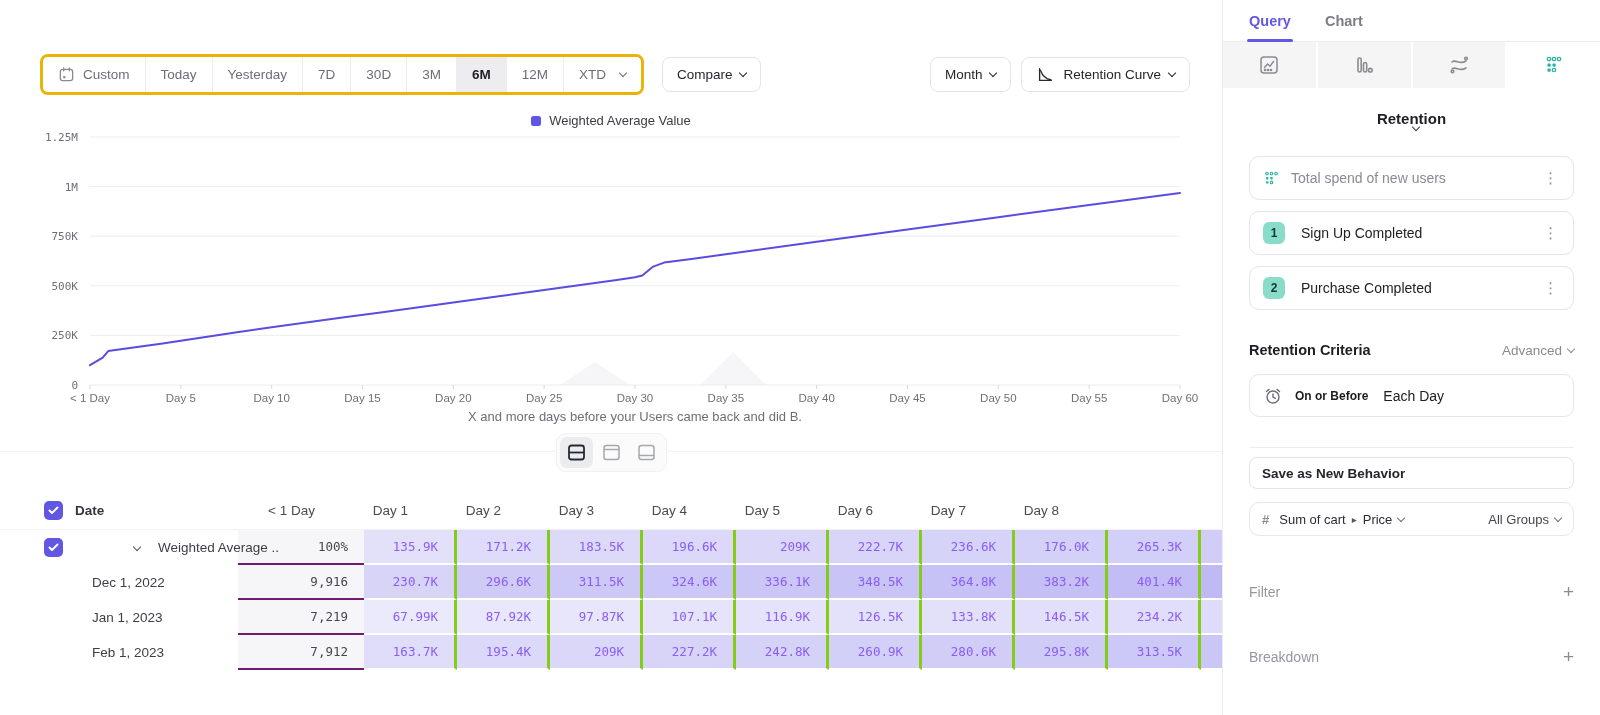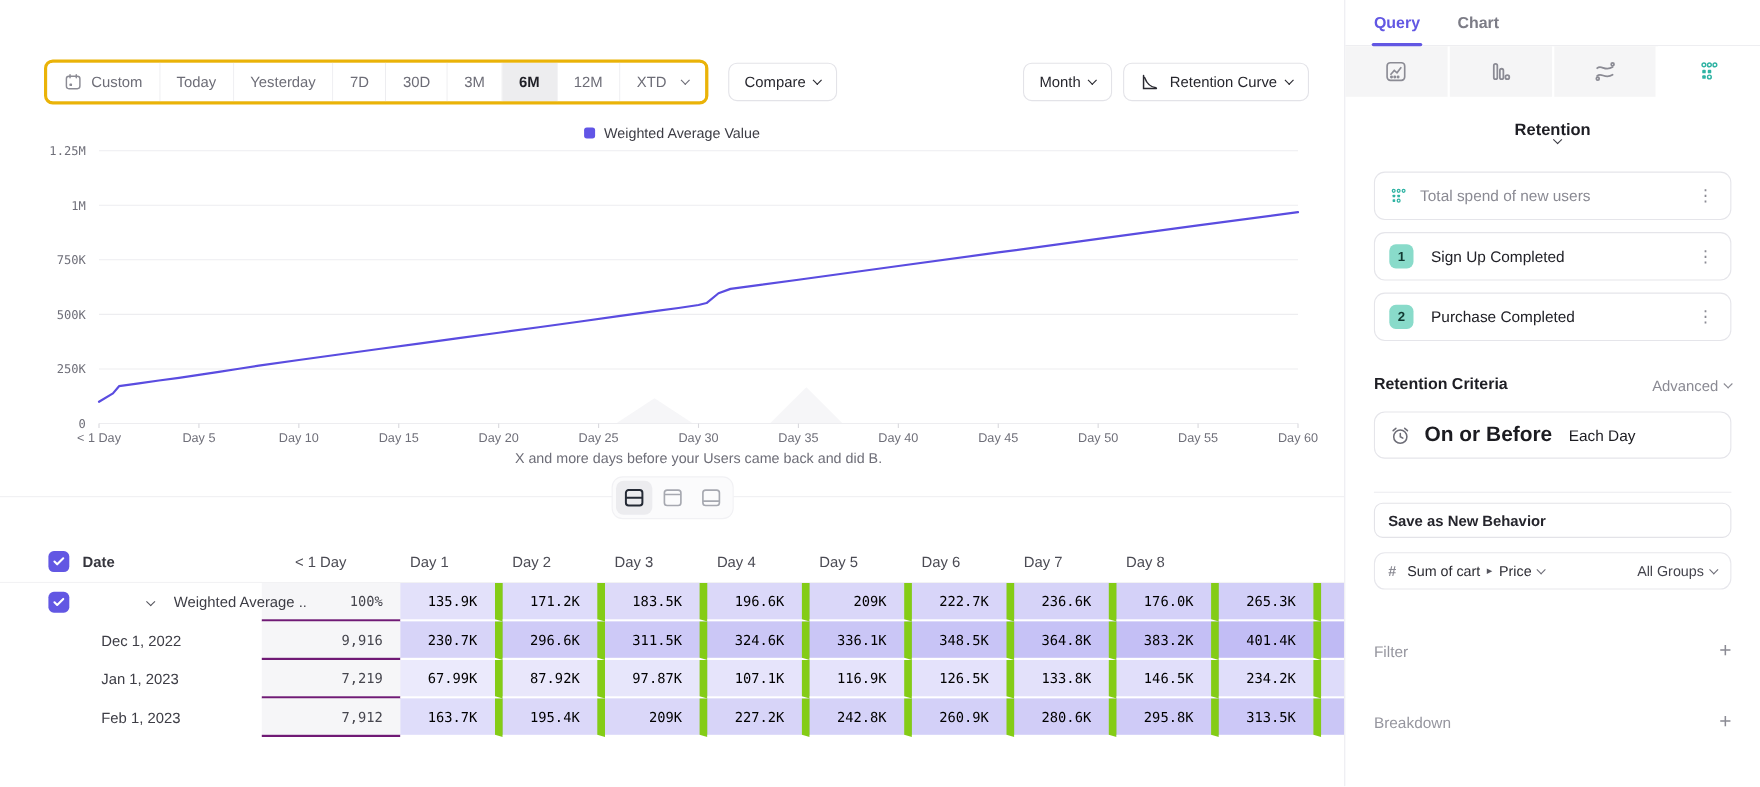--- a/index.html
+++ b/index.html
@@ -39,22 +39,22 @@
 
   
   .table { position:absolute; top:492px; left:0; width:1222px; }
   .trow { display:flex; height:35px; }
   .t-head { height:38px; border-bottom:1px solid #f2f2f4; }
   .c-label { width:238px; display:flex; align-items:center; position:relative; }
   .c-total { width:126px; display:flex; align-items:center; justify-content:flex-end; padding-right:16px;
              font-family:"DejaVu Sans Mono", monospace; font-size:12.5px; color:#46464e;
              background:#f6f6f8; border-bottom:2px solid #701a75; }
   .c-val { width:93px; display:flex; align-items:center; justify-content:flex-end; padding-right:16px;
-           font-family:"DejaVu Sans Mono", monospace; font-size:12.5px; color:#000000;
-           border-right:7px solid #84cc16; border-bottom:2px solid #fff; }
+           font-family:"DejaVu Sans Mono", monospace; font-size:12.5px; color:#8b5cf6;
+           border-right:3px solid #84cc16; border-bottom:2px solid #fff; }
   .c-edge { width:21px; border-bottom:2px solid #fff; }
   .hdr { background:#fff !important; border:none !important; font-family:"Liberation Sans", sans-serif;
          font-size:13.5px; color:#4b4b54; font-weight:500; }
   .date-label { font-size:13.5px; color:#3d3d45; padding-left:92px; }
   .sum-label { font-size:13.5px; color:#3d3d45; position:absolute; left:158px; white-space:nowrap; overflow:hidden;
                max-width:120px; }
   .cbx { width:19px; height:19px; border-radius:5px; background:#6257e3; display:inline-flex; align-items:center;
          justify-content:center; flex:none; position:absolute; left:44px; cursor:pointer; }
   .hd-date { position:absolute; left:75px; font-weight:600; color:#35353d; font-size:13.5px; }
   .row-chv { position:absolute; left:134px; width:6px; height:6px; border-right:1.5px solid #55555e;
@@ -78,21 +78,21 @@
   .bh-title { color:#8a8a93; font-size:14px; margin-left:11px; flex:1; }
   .kebab { color:#8b8b94; font-size:15px; cursor:pointer; padding:0 2px; }
   .step { margin-top:11px; height:44px; }
   .badge { width:22px; height:22px; border-radius:6px; background:#89dbca; color:#123a32; font-size:12px; font-weight:700;
            display:flex; align-items:center; justify-content:center; flex:none; }
   .step-label { margin-left:16px; font-size:14px; font-weight:500; color:#212127; flex:1; }
   .criteria-row { margin-top:32px; display:flex; align-items:center; }
   .crit-label { font-size:14.5px; font-weight:700; color:#1e1e24; }
   .adv { margin-left:auto; color:#8a8a93; font-size:13.5px; display:flex; align-items:center; cursor:pointer; }
   .clock-card { margin-top:16px; height:43px; }
-  .cond { font-size:19px; font-weight:700; color:#1c1c21; margin-left:12px; }
+  .cond { font-size:12px; font-weight:700; color:#1c1c21; margin-left:12px; }
   .cwin { font-size:14px; color:#1c1c21; margin-left:15px; }
   .sb-div { margin-top:30px; border-top:1px solid #ededf0; }
   .save-btn { margin-top:9px; width:100%; height:32px; border:1px solid #e3e3e8; border-radius:8px; background:#fff;
               text-align:left; padding:0 12px; font-size:13.5px; font-weight:600; color:#25252c; cursor:pointer; font-family:inherit; }
   .metric-panel { margin-top:13px; height:34px; border:1px solid #e7e7ec; border-radius:10px; display:flex;
                   align-items:center; padding:0 12px; font-size:13px; color:#2c2c33; cursor:pointer; }
   .hash { color:#8b8b94; font-weight:700; margin-right:10px; }
   .sep { color:#55555e; font-size:10px; margin:0 6px; }
   .metric-panel .chv { border-color:#6d6d77; }
   .groups { margin-left:auto; display:flex; align-items:center; color:#44444d; }

